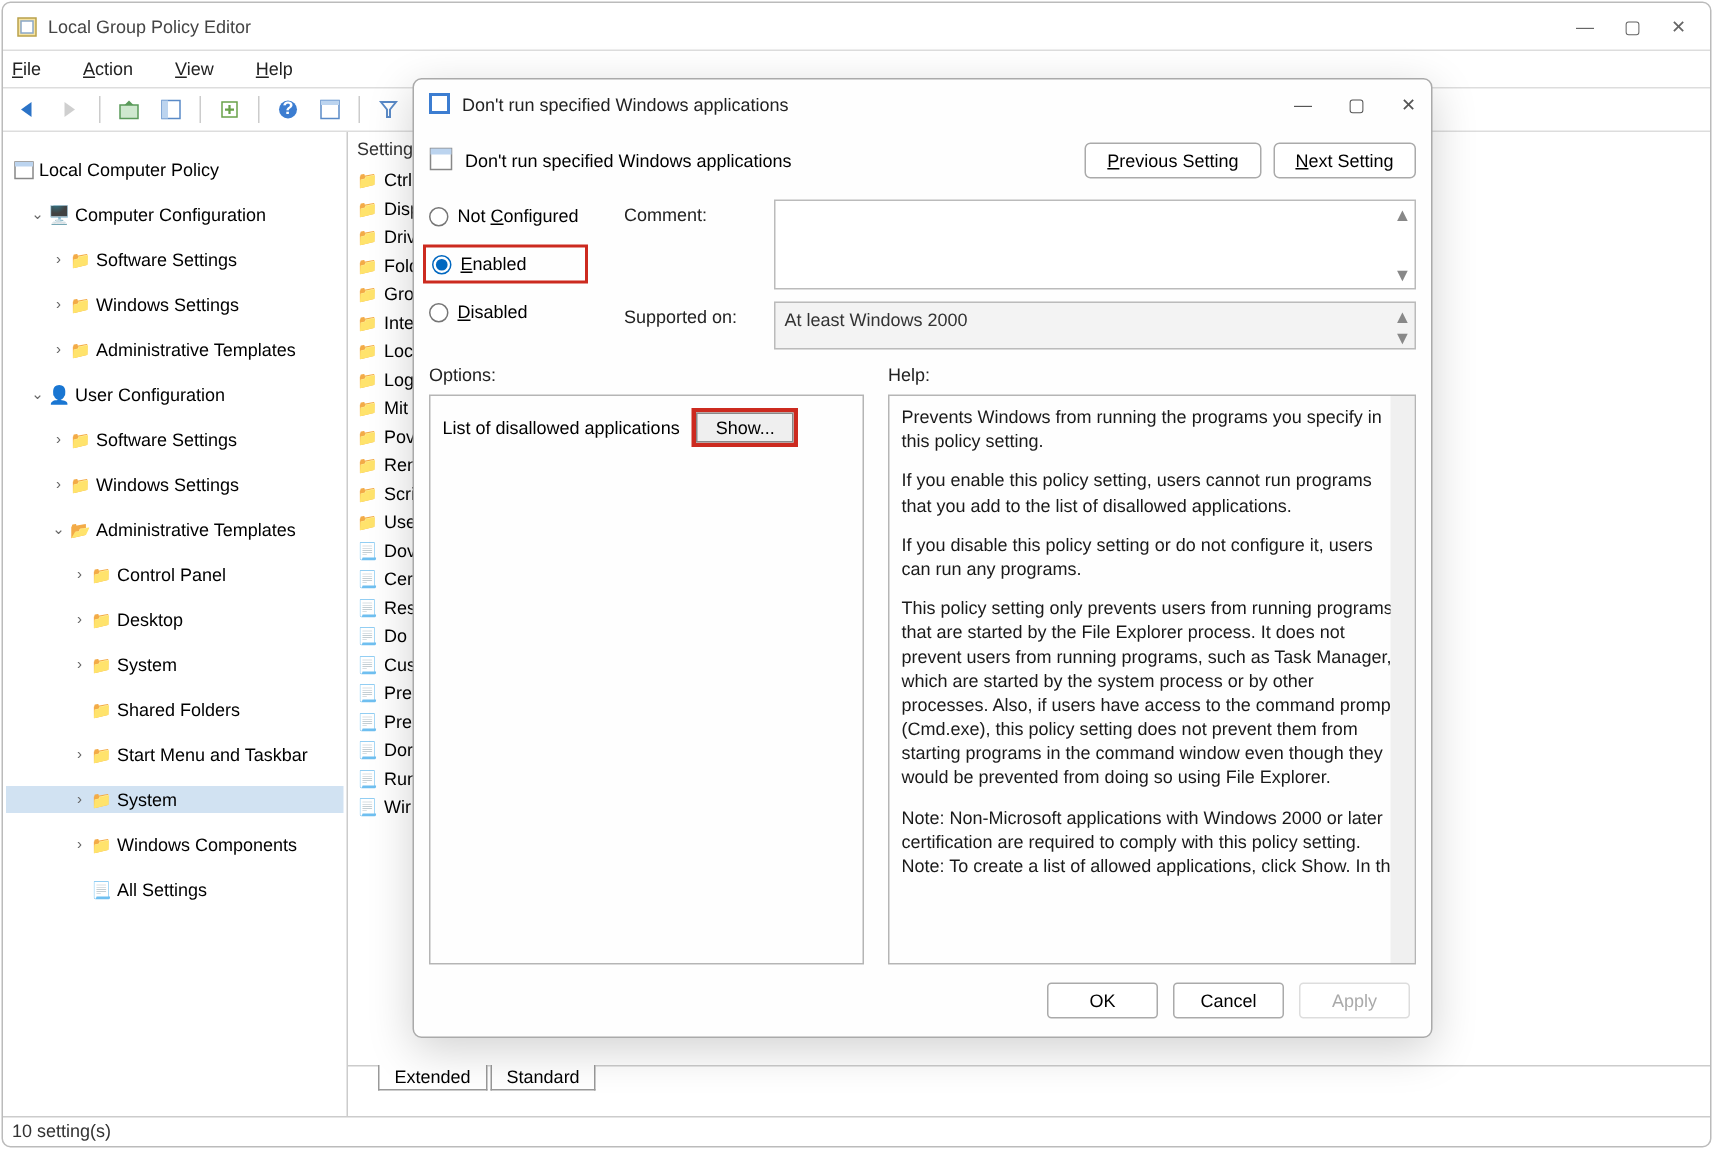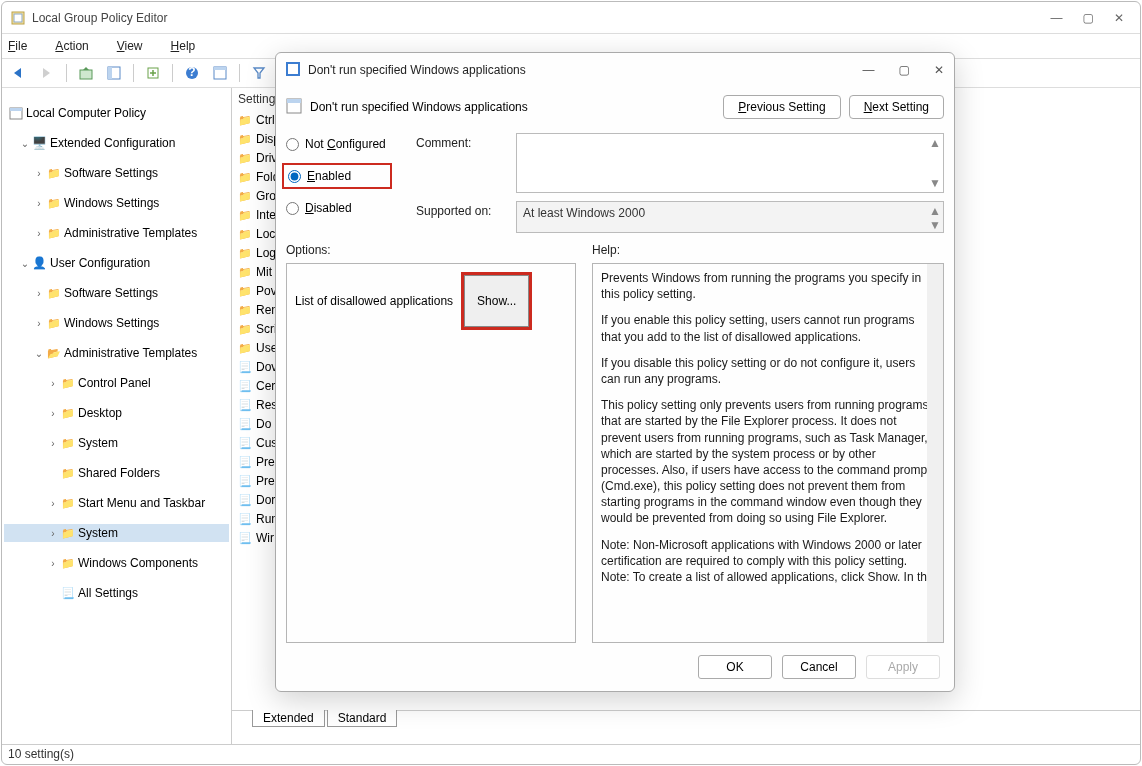--- a/index.html
+++ b/index.html
@@ -58,21 +58,21 @@
 .comment-row .field { flex: 1; height: 60px; border: 1px solid #bbb; background: #fff; position: relative;}
 .comment-row.supported .field { height: 32px; background: #f3f3f3; padding: 4px 6px; color: #333; }
 .scroll-arrows { position: absolute; right: 2px; top: 0; bottom: 0; width: 12px; display: flex; flex-direction: column; justify-content: space-between; color: #888; font-size: 9px; padding: 2px 0;}
 
 .opts-help { display: flex; padding: 10px 10px 0 10px; gap: 16px; flex: 1; min-height: 0;}
 .opts-col { width: 290px; display: flex; flex-direction: column;}
 .help-col { flex: 1; display: flex; flex-direction: column;}
 .col-hdr { color: #222; margin-bottom: 6px; }
 .opts-box { flex: 1; border: 1px solid #b5b5b5; padding: 8px; position: relative; }
 .opts-box .ln1 { display: flex; align-items: center; gap: 8px; }
-.show-btn { border: 1px solid #888; padding: 18px 12px; background: #efefef; }
+.show-btn { border: 1px solid #888; padding: 2px 12px; background: #efefef; }
 .show-btn-wrap { border: 3px solid #cc2a1f; padding: 0; }
 .help-box { flex: 1; border: 1px solid #b5b5b5; padding: 6px 8px; overflow: hidden; position: relative; line-height: 1.35; color: #1a1a1a;}
 .help-box p { margin-bottom: 10px; }
 .help-scroll { position:absolute; right:0; top:0; bottom:0; width:16px; background:#f0f0f0;}
 
 .dlg-footer { height: 48px; display: flex; align-items: center; justify-content: flex-end; gap: 10px; padding: 0 14px; }
 .dlg-footer button { width: 74px; height: 24px; border: 1px solid #aaa; background: #fff; border-radius: 3px; }
 .dlg-footer button.disabled { color: #aaa; border-color: #ddd; }
 
 
@@ -165,21 +165,21 @@
             <svg width="14" height="14">
               <rect x="1" y="2" width="12" height="11" fill="#fff" stroke="#888"></rect>
               <rect x="1" y="2" width="12" height="3" fill="#bcd4ef"></rect>
             </svg>
           </span>
           <span>Local Computer Policy</span>
         </div>
       <div class="tree-row ind1">
           <span class="tw">⌄</span>
           <span class="ficon">🖥️</span>
-          <span>Extended Configuration</span>
+          <span>Computer Configuration</span>
         </div>
       <div class="tree-row ind2">
           <span class="tw">›</span>
           <span class="ficon folder-ic"></span>
           <span>Software Settings</span>
         </div>
       <div class="tree-row ind2">
           <span class="tw">›</span>
           <span class="ficon folder-ic"></span>
           <span>Windows Settings</span>

